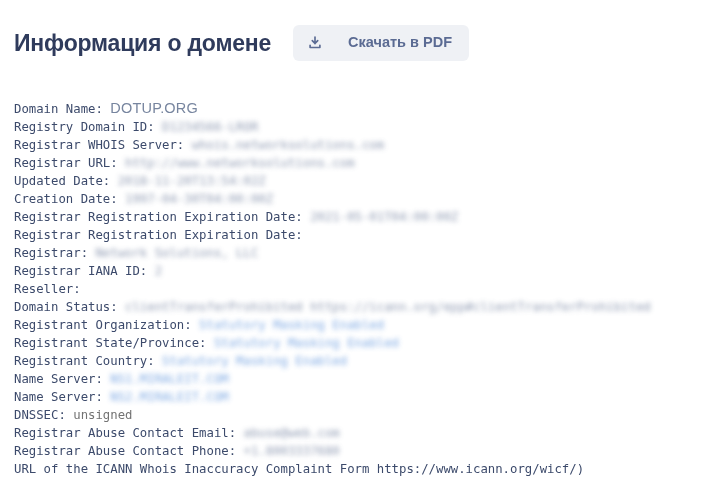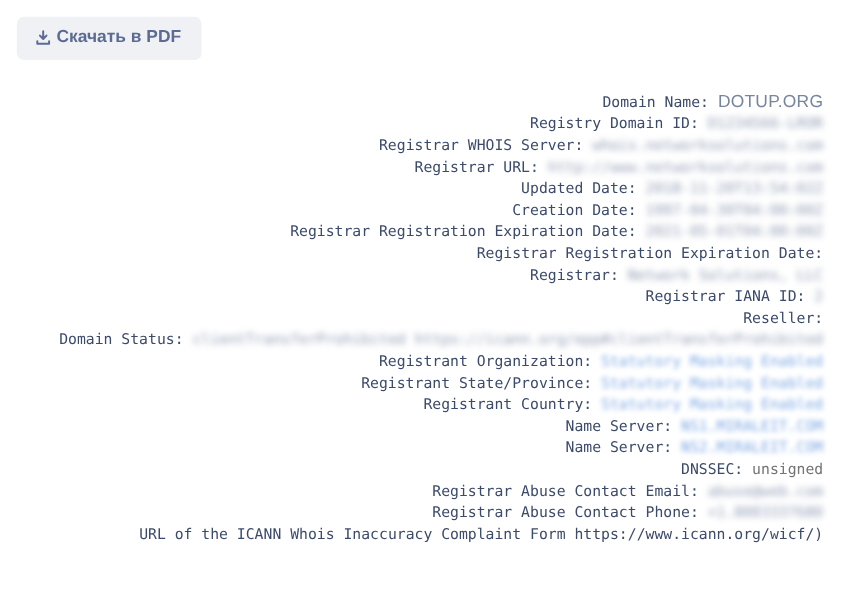--- a/index.html
+++ b/index.html
@@ -27,21 +27,21 @@
     font-size: 23px;
     font-weight: bold;
     color: #2f3b5c;
     letter-spacing: -0.2px;
     white-space: nowrap;
     line-height: 28px;
   }
   .pdf-button {
     display: inline-flex;
     align-items: center;
-    gap: 4px;
+    gap: 26px;
     background: #eff1f5;
     border: none;
     border-radius: 6px;
     padding: 9px 17px 10px 15px;
     cursor: pointer;
     font-family: "Liberation Sans", sans-serif;
   }
   .pdf-button-label {
     font-size: 14.5px;
     font-weight: bold;
@@ -60,21 +60,20 @@
   
   .whois {
     margin: 26px 0 0 14px;
     font-family: "DejaVu Sans Mono", "Liberation Mono", monospace;
     font-size: 12.3px;
     line-height: 18px;
     color: #3c4a6b;
     white-space: pre-wrap;
     word-break: break-word;
     width: 672px;
-    text-align: right;
   }
   .whois-line { display: block; min-height: 18px; }
 
   
   .val-plain { color: #737373; }
 
   
   .val-domain {
     font-family: "Liberation Sans", sans-serif;
     font-size: 14.5px;
@@ -91,20 +90,21 @@
   .val-masked.tint-blue {
     color: #6f9fe0;
     filter: blur(2.4px);
     opacity: 0.9;
   }
 </style>
 </head>
 <body>
 
 <div class="header">
+  <h1 class="page-title">Информация о домене</h1>
 
   <button class="pdf-button">
     <span class="dl-icon">
       <svg viewBox="0 0 16 16" width="14" height="14" aria-hidden="true">
         <path d="M8 1.2 L8 7.4 M8 8.6 L4.9 5.3 M8 8.6 L11.1 5.3" stroke="#5b6b93" stroke-width="1.9" fill="none" stroke-linecap="round" stroke-linejoin="round"></path>
         <path d="M2.4 10.6 L2.4 13.1 L13.6 13.1 L13.6 10.6" stroke="#5b6b93" stroke-width="1.9" fill="none" stroke-linecap="round" stroke-linejoin="round"></path>
       </svg>
     </span>
     <span class="pdf-button-label">Скачать в PDF</span>
   </button>

